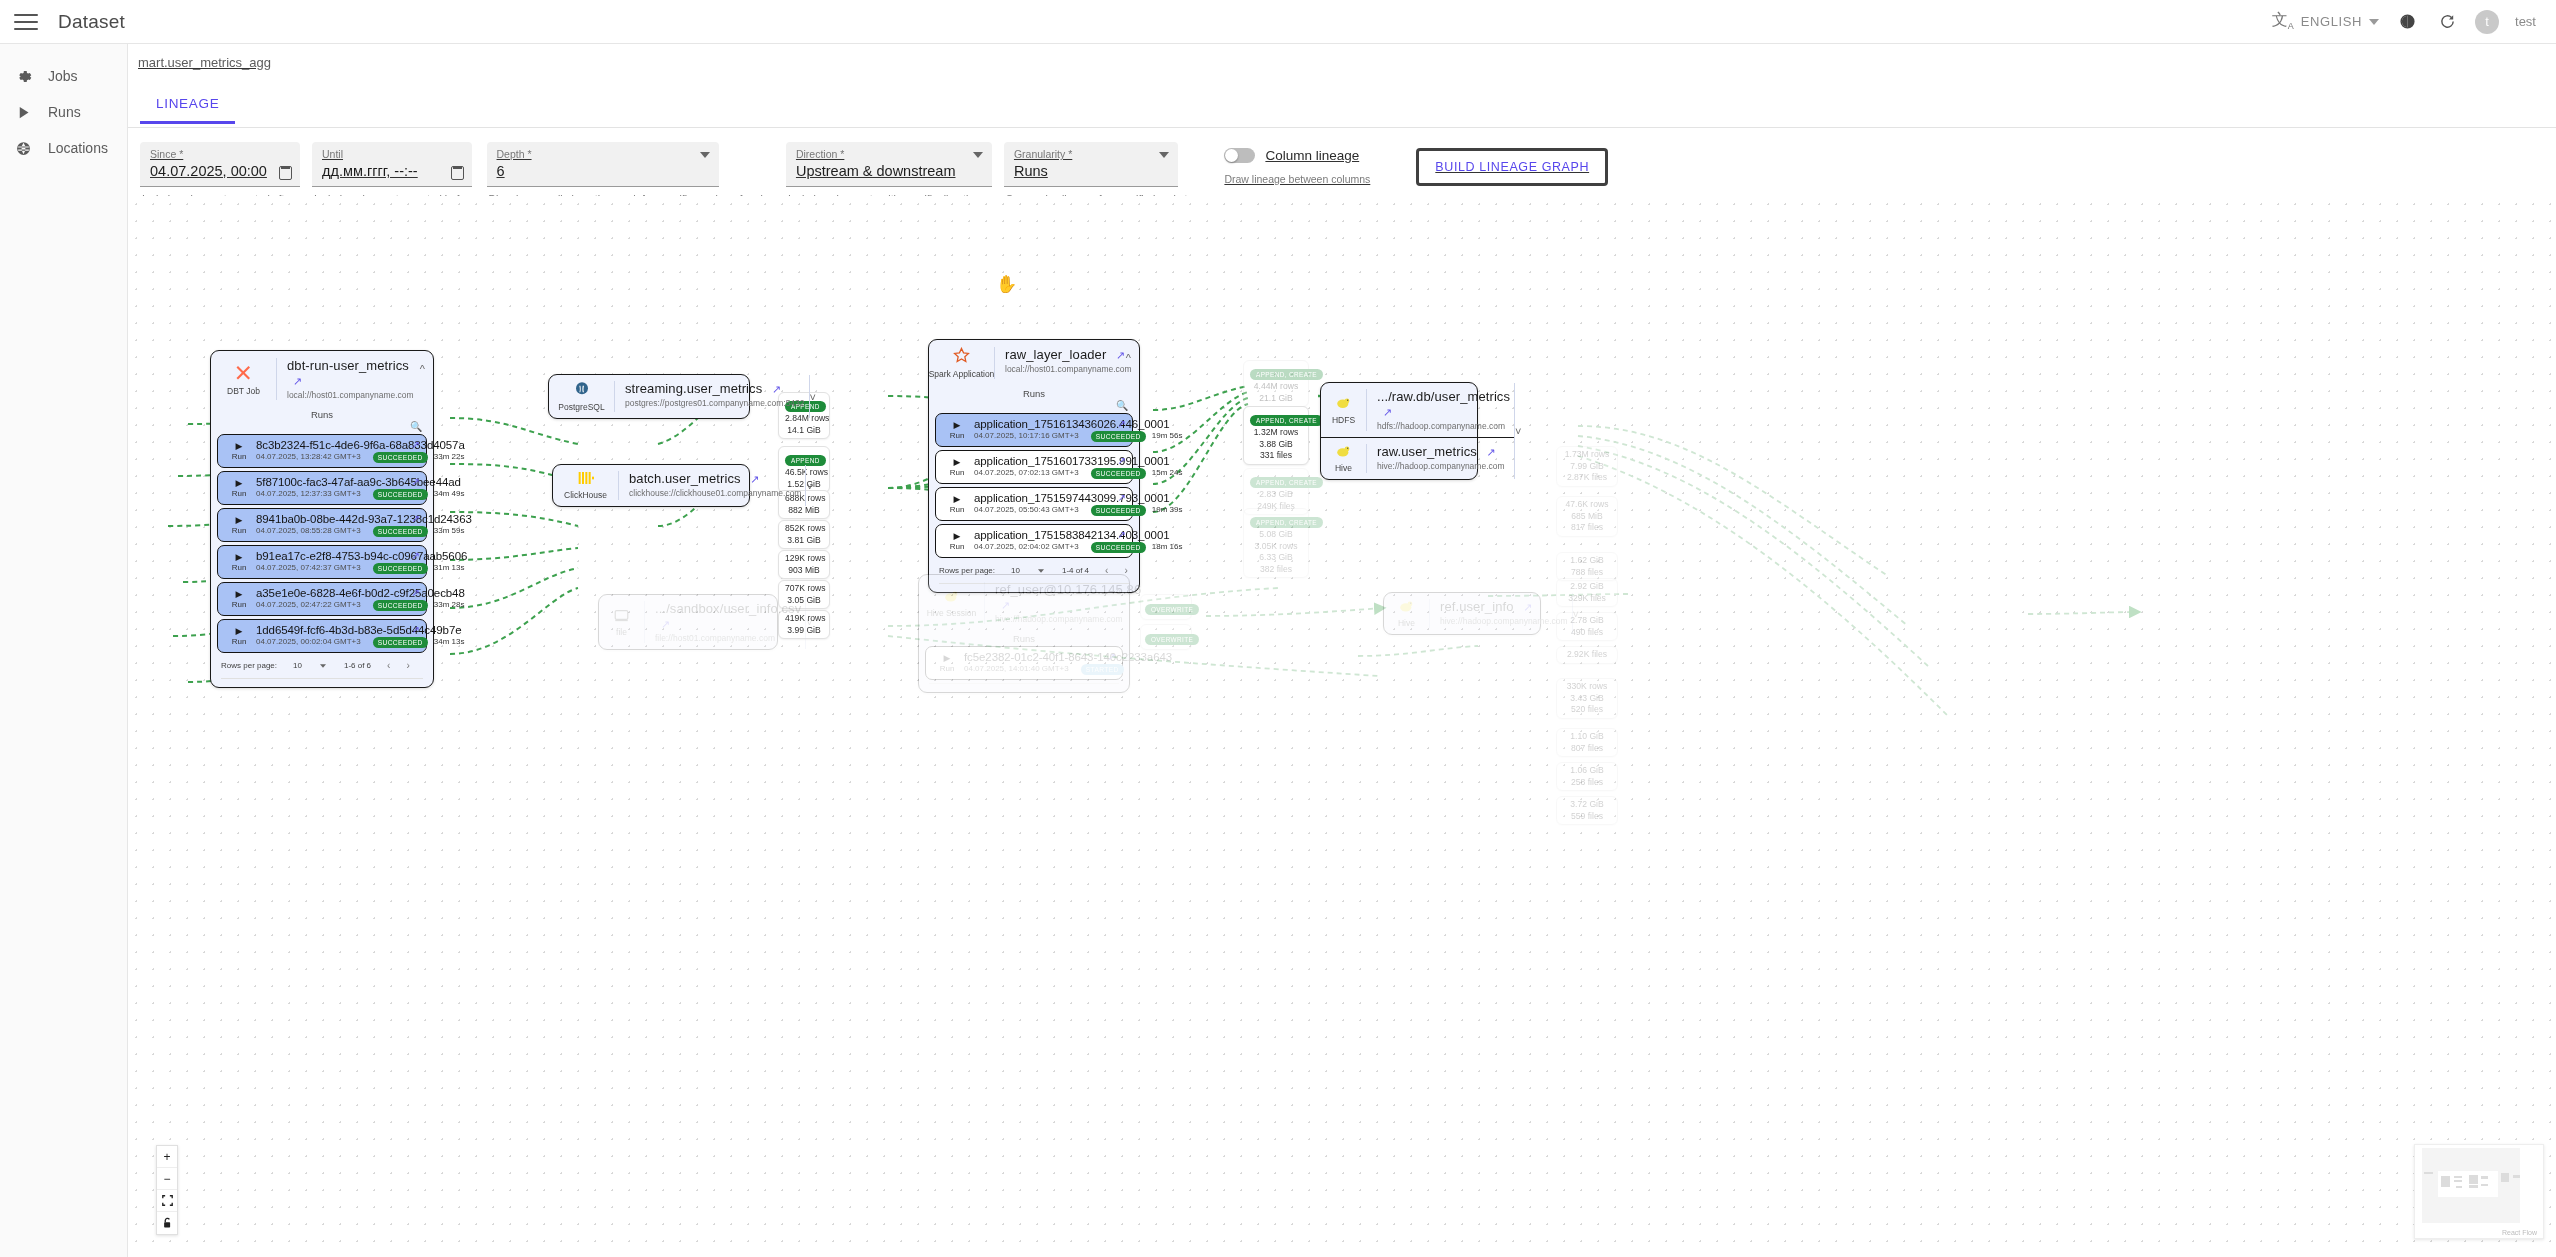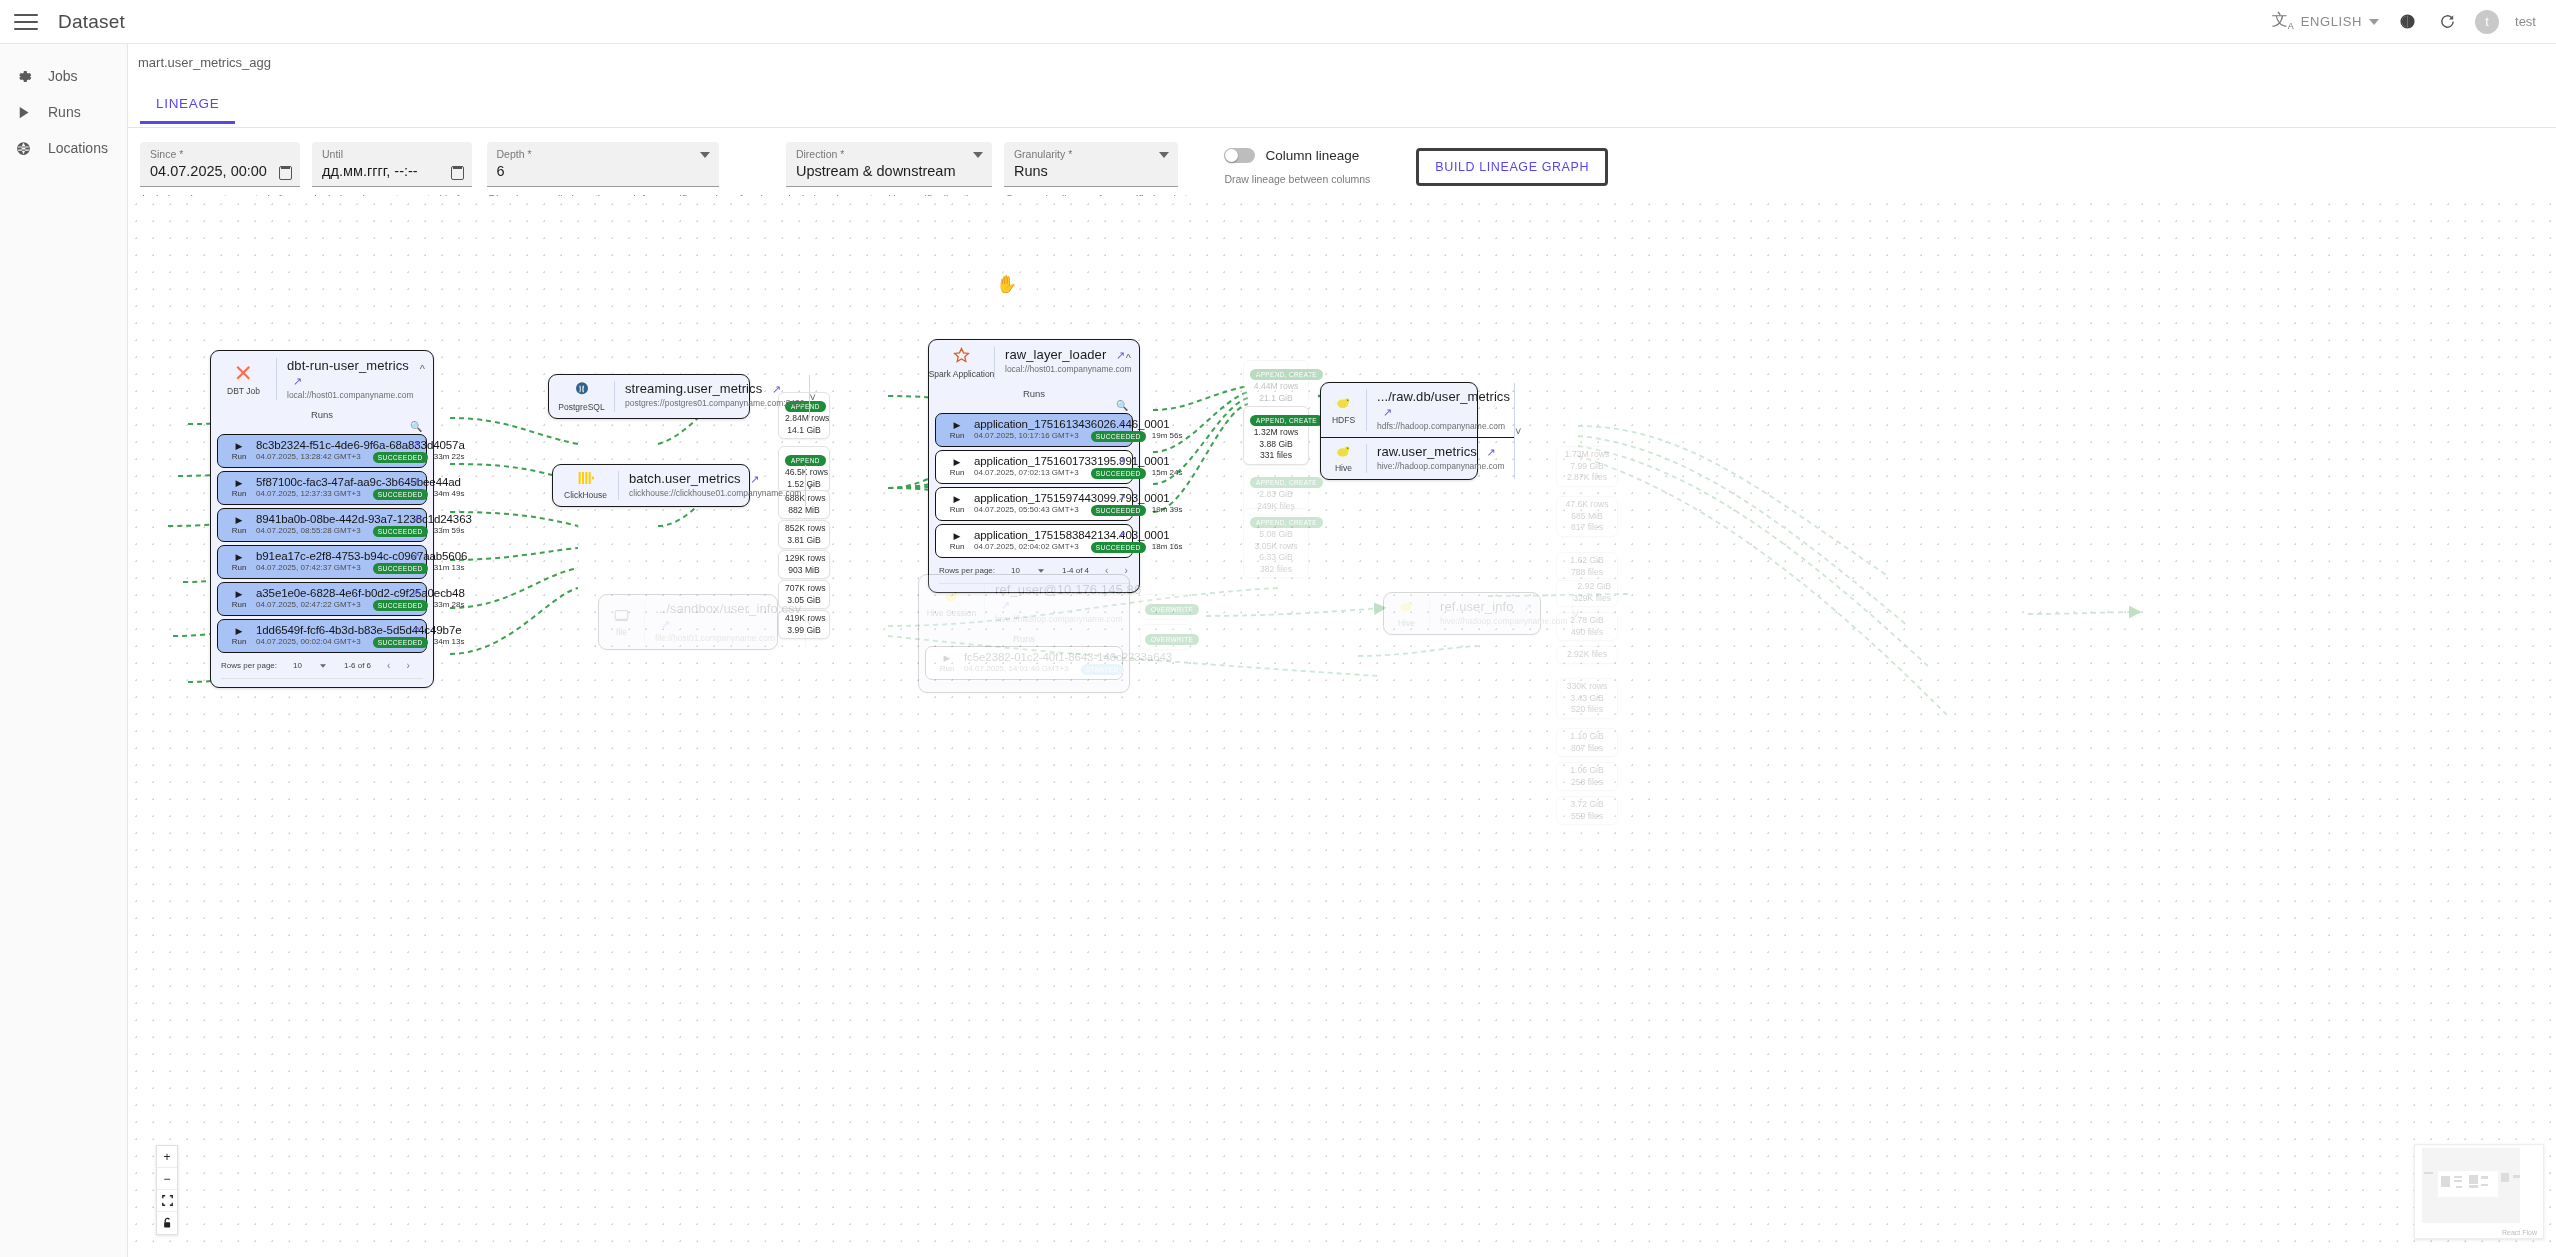--- a/index.html
+++ b/index.html
@@ -36,21 +36,21 @@
   
   .sidebar {
     position: absolute; top: 44px; left: 0; width: 128px; height: 1213px;
     background: #fafafa; border-right: 1px solid #e6e6e6; padding-top: 14px; z-index: 30;
   }
   .side-item { display:flex; align-items:center; gap: 14px; padding: 7px 0 7px 12px; cursor:pointer;}
   .side-icon { width: 22px; height: 22px; display:flex; align-items:center; justify-content:center; color:#5b5b5b;}
   .side-label { font-size: 14px; color: #5b5b5b;}
 
   
-  .content { position:absolute; top:44px; left:128px; width:2428px; height:1213px; background:#fff; }
+  .content { position:absolute; top:44px; left:128px; width:2428px; height:1213px; background:#fff;text-decoration:underline; }
   .crumb { font-size: 13px; color: #5c5c5c; margin: 11px 0 0 10px; }
   .tabs { margin-top: 22px; border-bottom: 1px solid #e3e3e3; height: 36px; position: relative;}
   .tab { display:inline-block; font-size: 13.5px; color:#5746ec; letter-spacing:.7px;
          padding: 4px 16px 10px 16px; margin-left: 12px; cursor:pointer;}
   .tab.active { border-bottom: 3px solid #5746ec; }
 
   
   .toolbar { display:flex; align-items:flex-start; padding: 14px 0 0 12px; gap: 12px;}
   .field { display:flex; flex-direction:column; }
   .fwrap { background:#f1f1f1; border-bottom: 1px solid #9a9a9a; border-radius: 4px 4px 0 0;
@@ -751,21 +751,21 @@
     </div>
     <div class="elabel dim2" style="left:1428px; top:300px; width:62px;">
       <div class="el-line">47.6K rows</div>
       <div class="el-line">685 MiB</div>
       <div class="el-line">817 files</div>
     </div>
     <div class="elabel dim2" style="left:1428px; top:348px; width:62px;margin-top:8px;">
       <div class="el-line">1.62 GiB</div>
       <div class="el-line">788 files</div>
     </div>
-    <div class="elabel dim2" style="left:1428px; top:382px; width:62px;text-align:right;">
+    <div class="elabel dim2" style="left:1428px; top:382px; width:62px;">
       <div class="el-line">2.92 GiB</div>
       <div class="el-line">329K files</div>
     </div>
     <div class="elabel dim2" style="left:1428px; top:416px; width:62px;">
       <div class="el-line">2.78 GiB</div>
       <div class="el-line">490 files</div>
     </div>
     <div class="elabel dim2" style="left:1428px; top:450px; width:62px;">
       <div class="el-line">2.92K files</div>
     </div>

